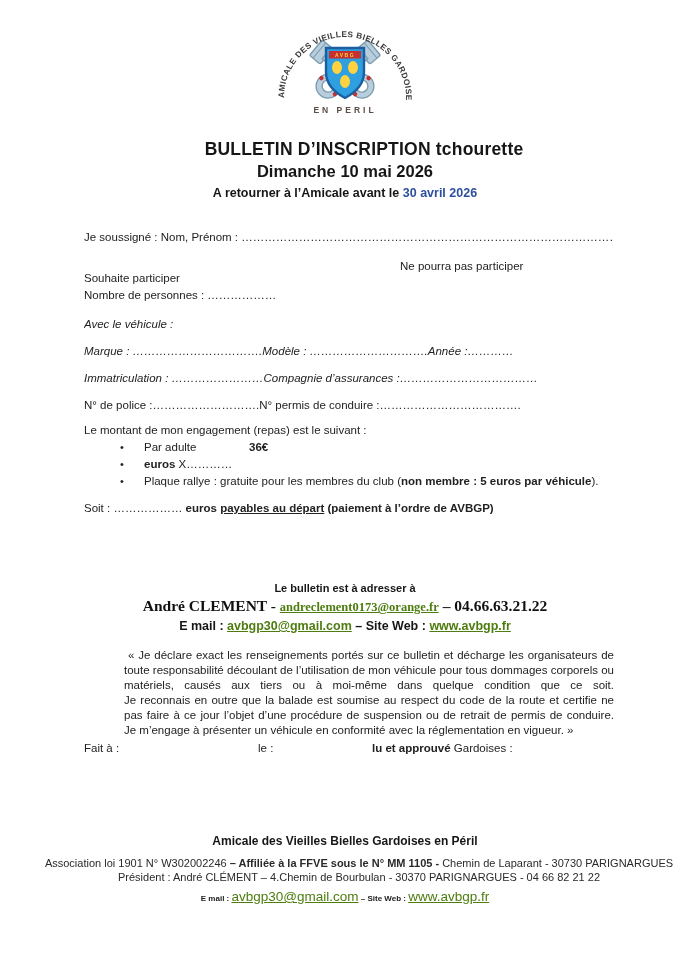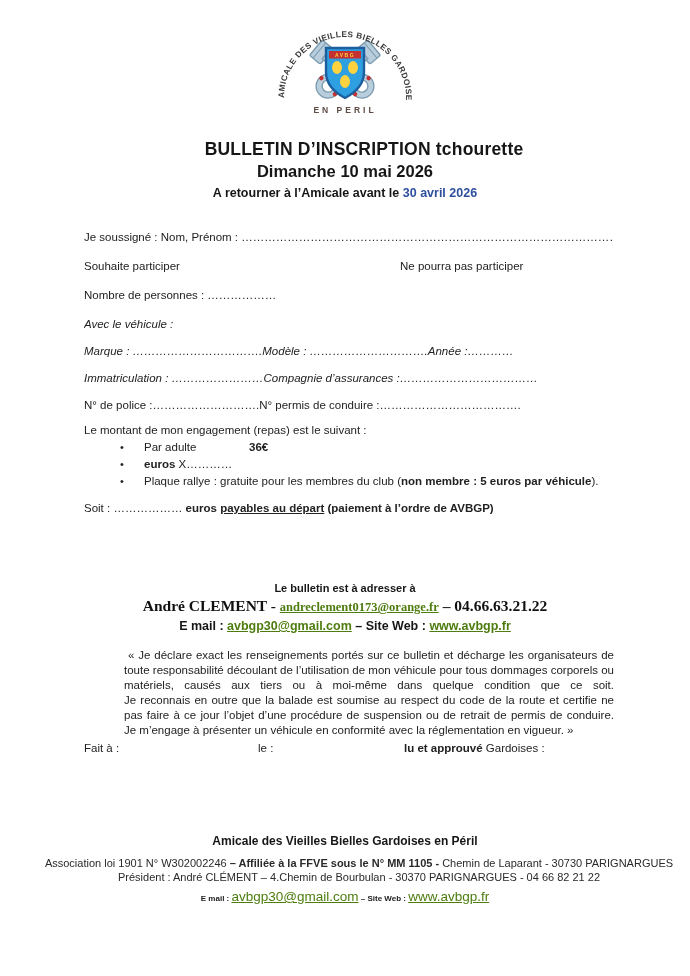--- a/index.html
+++ b/index.html
@@ -22,21 +22,21 @@
   .title-date  { font-size:16.5px; font-weight:bold; color:#161616; line-height:22px; }
   .title-return{ font-size:12.5px; font-weight:bold; color:#161616; line-height:20px; margin-top:1px; }
   .blue-date { }
 
   
   .form { position:absolute; top:231px; left:84px; right:78px; font-size:11.5px; color:#222; }
   .fline { height:29px; white-space:nowrap; overflow:hidden; }
   .fline.short { height:27px;font-style:italic; }
   .fline.tight { height:25px; }
   .flex-row { display:flex; }
-  .w316 { display:inline-block; width:316px; }
+  .w316 { display:inline-block; width:316px;margin-top:12px; }
   .montant-line { height:17px; white-space:nowrap; overflow:hidden; }
   .blist { }
   .brow { height:17px; padding-left:36px; white-space:nowrap; overflow:hidden; }
   .bullet { display:inline-block; width:24px; font-size:11px; }
   .b1-label { display:inline-block; width:105px; }
   .bold { font-weight:bold; }
   .uline { text-decoration:underline; }
   .soit-line { margin-top:10px; white-space:nowrap; overflow:hidden; }
 
   
@@ -49,21 +49,21 @@
 
   
   .decl { position:absolute; top:648px; left:84px; right:76px; font-size:11.5px; line-height:15px; color:#222;margin-left:40px; }
   .decl .jfull { text-align:justify; text-align-last:justify; }
   .decl .jnorm { text-align:justify; }
   .decl .indent { text-indent:4px; }
 
   
   .fait { position:absolute; top:742px; left:84px; right:78px; font-size:11.5px; color:#222; white-space:nowrap; }
   .fait .wA { display:inline-block; width:174px; }
-  .fait .wB { display:inline-block; width:146px; }
+  .fait .wB { display:inline-block; width:114px; }
 
   
   .footer { position:absolute; top:833px; left:0; right:0; text-align:center; color:#222; }
   .footer-title { font-size:12px; font-weight:bold; color:#161616; line-height:16px; margin-bottom:7px; }
   .footer-small { font-size:11px; line-height:14px; color:#2a2a2a; white-space:nowrap;margin-left:28px; }
   .footer-mail { margin-top:5px; font-size:8px; font-weight:bold; }
   .footer-mail a.link { font-size:13.5px; font-weight:normal; }
 </style>
 </head>
 <body>

